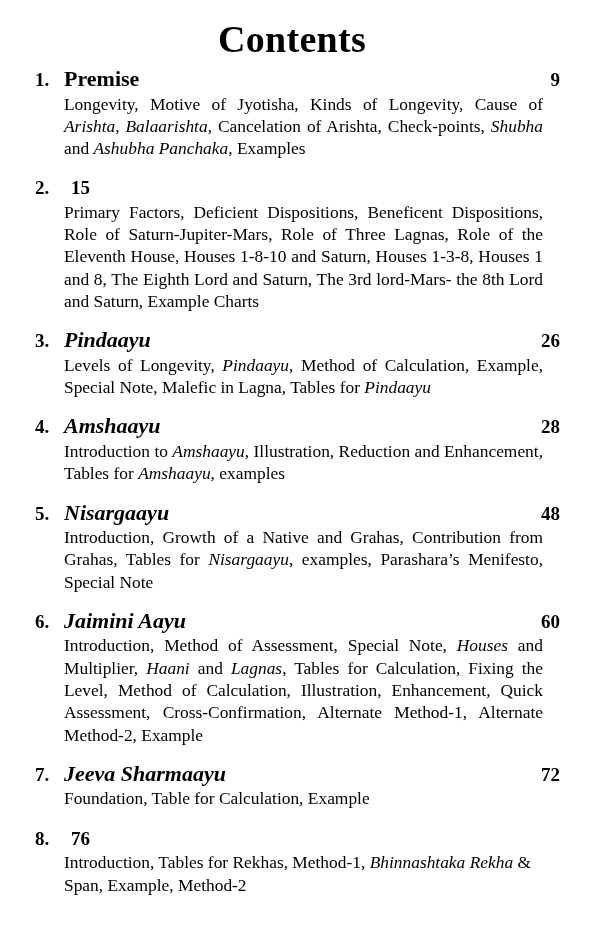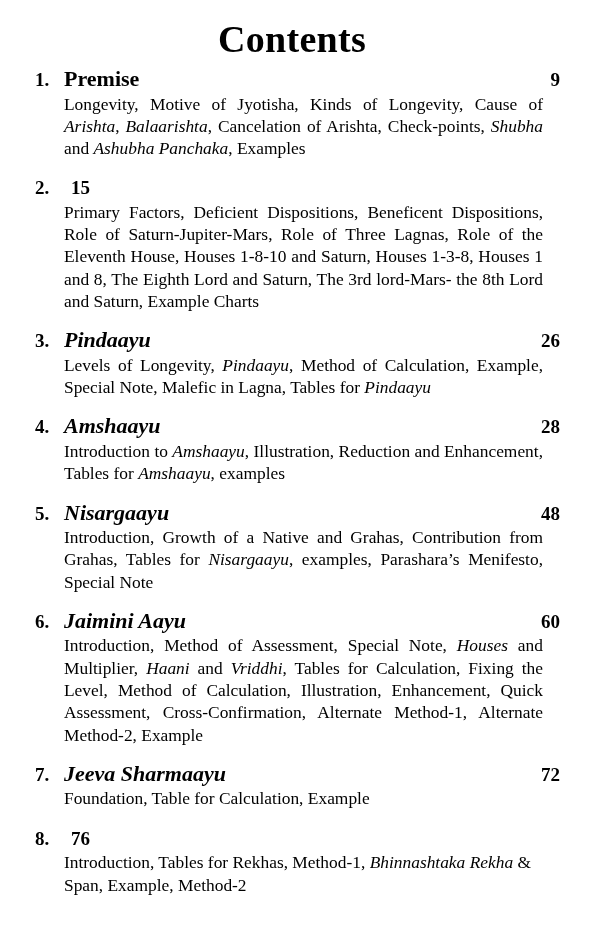--- a/index.html
+++ b/index.html
@@ -159,21 +159,21 @@
             <span class="pageno">48</span>
           </div>
           <div class="entry-desc">Introduction, Growth of a Native and Grahas, Contribution from Grahas, Tables for <i>Nisargaayu</i>, examples, Parashara’s Menifesto, Special Note</div>
         </div>
         <div class="entry">
           <div class="entry-head">
             <span class="entry-num">6.</span>
             <span class="entry-title ital">Jaimini Aayu</span>
             <span class="pageno">60</span>
           </div>
-          <div class="entry-desc">Introduction, Method of Assessment, Special Note, <i>Houses</i> and Multiplier, <i>Haani</i> and <i>Vriddhi</i>, Tables for Calculation, Fixing the Level, Method of Calculation, Illustration, Enhancement, Quick Assessment, Cross-Confirmation, Alternate Method-1, Alternate Method-2, Example</div>
+          <div class="entry-desc">Introduction, Method of Assessment, Special Note, <i>Houses</i> and Multiplier, <i>Haani</i> and <i>Lagnas</i>, Tables for Calculation, Fixing the Level, Method of Calculation, Illustration, Enhancement, Quick Assessment, Cross-Confirmation, Alternate Method-1, Alternate Method-2, Example</div>
         </div>
         <div class="entry">
           <div class="entry-head">
             <span class="entry-num">7.</span>
             <span class="entry-title ital">Jeeva Sharmaayu</span>
             <span class="pageno">72</span>
           </div>
           <div class="entry-desc nojust">Foundation, Table for Calculation, Example</div>
         </div>
         <div class="entry">

